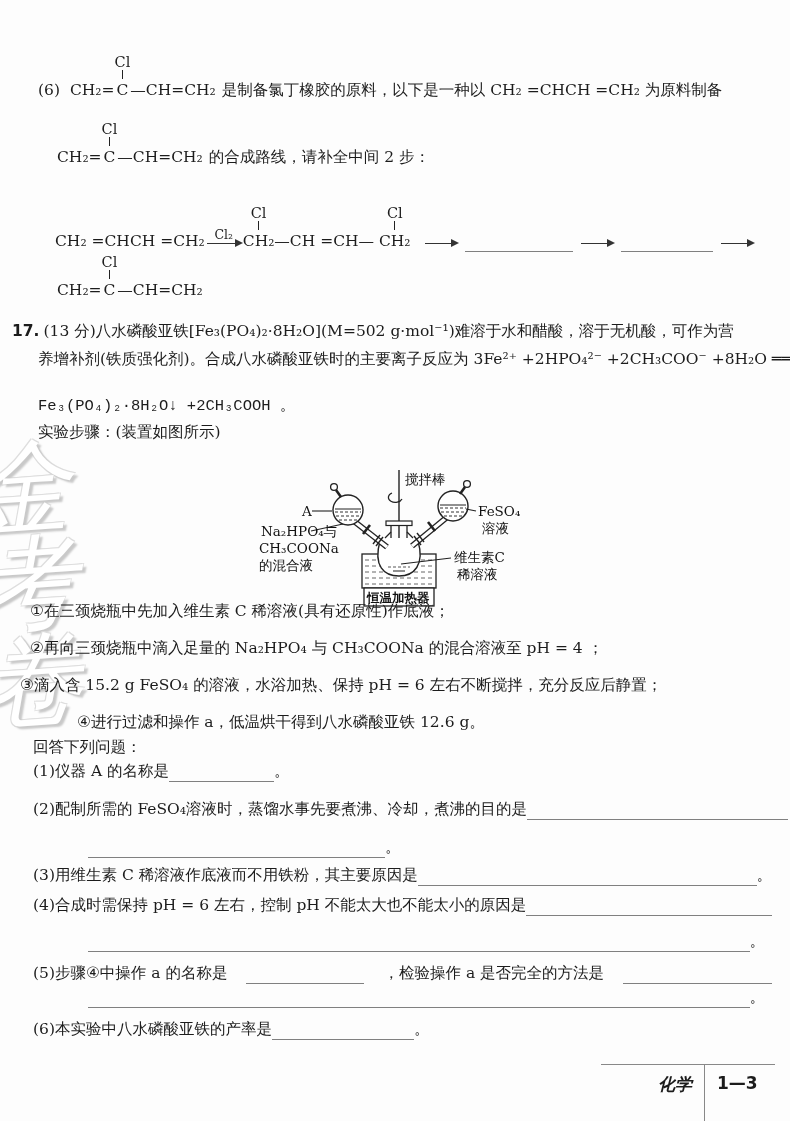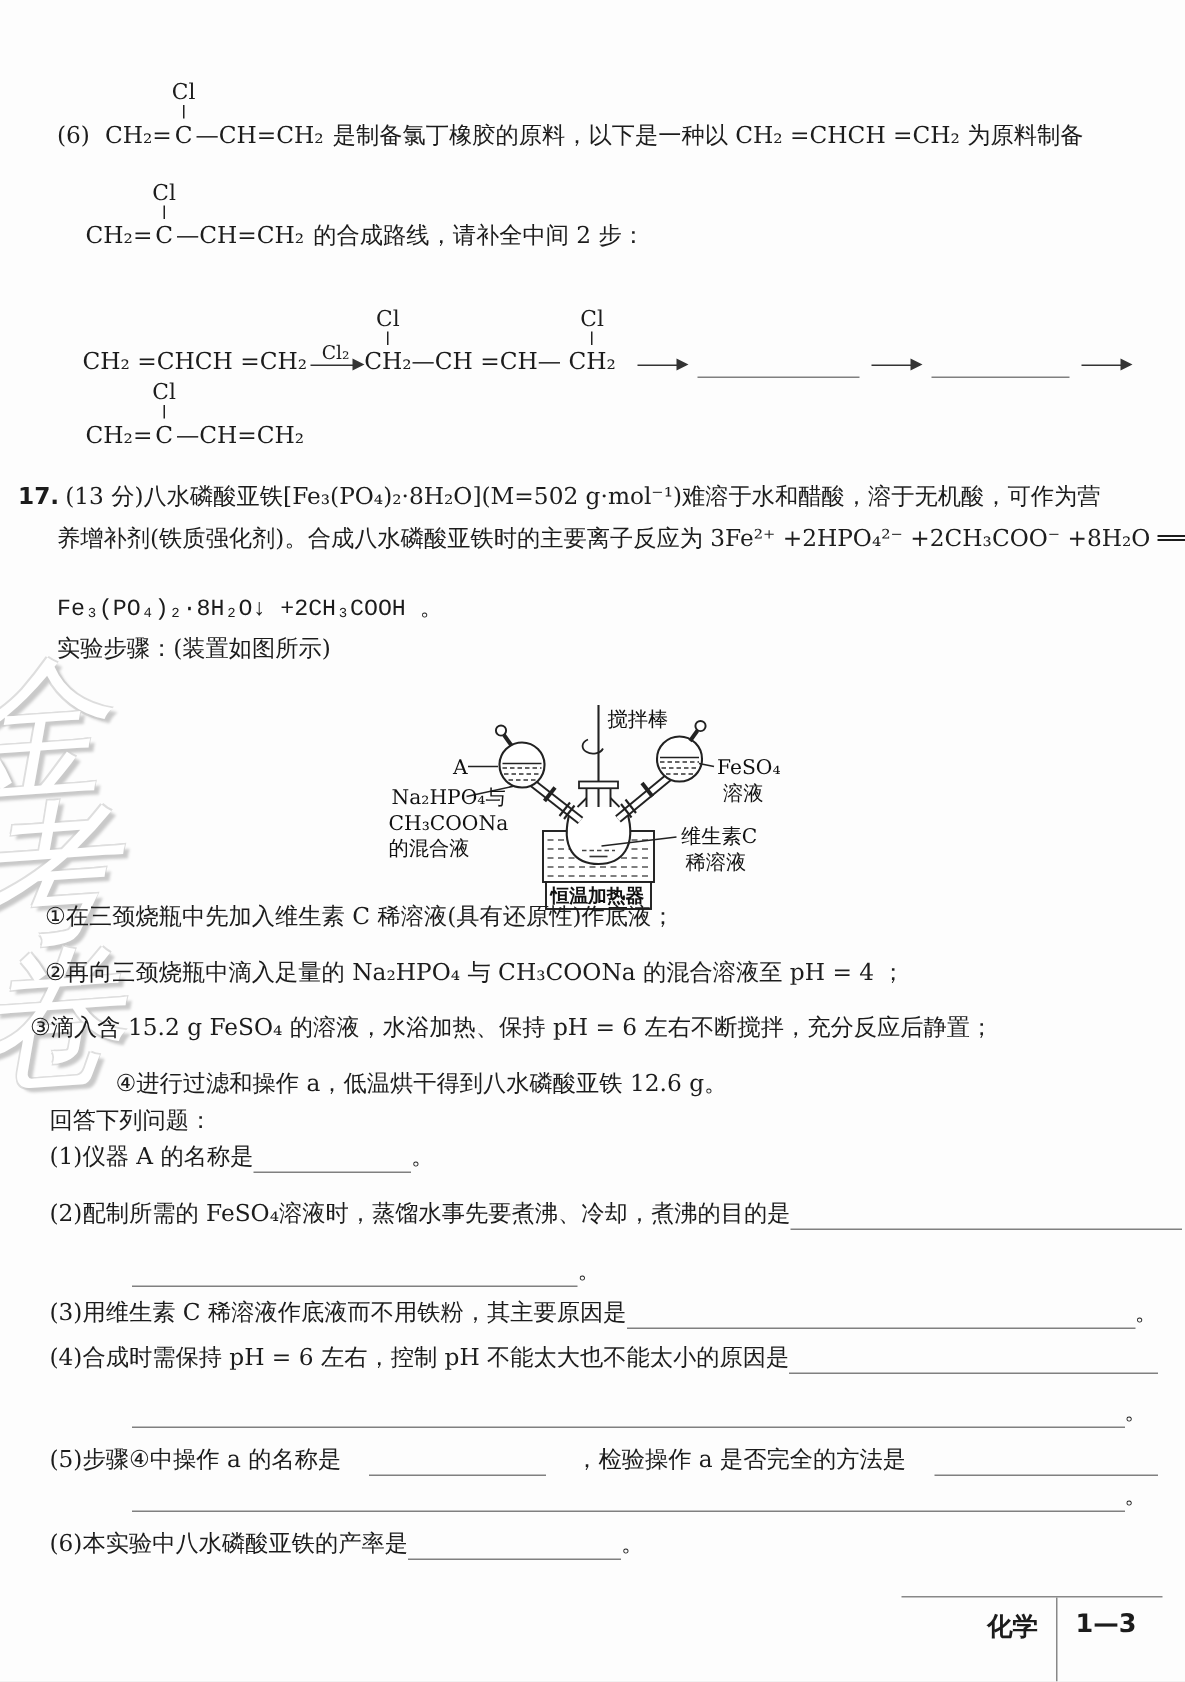--- a/index.html
+++ b/index.html
@@ -34,21 +34,21 @@
     transform:rotate(-4deg);}
   .content{position:relative;z-index:1;}
   
   .figure{position:absolute;left:245px;top:446px;width:300px;height:152px;margin-top:22px;}
   .figure svg{display:block;}
   .figure text{font-size:13.5px;fill:#111;}
   .figure .heatertxt{font-size:12.5px;font-weight:600;}
   
   .footer{position:absolute;left:601px;top:1064px;width:174px;height:57px;border-top:1px solid #888;
     display:flex;font-family:"DejaVu Sans","Liberation Sans",sans-serif;font-weight:bold;font-size:17px;}
-  .footer .subject{flex:1;text-align:right;padding:8px 12px 0 0;}
+  .footer .subject{flex:1;text-align:right;padding:8px 12px 0 0;font-style:italic;}
   .footer .pagenum{border-left:1px solid #888;padding:8px 0 0 12px;width:58px;}
 </style>
 </head>
 <body>
 
 <div class="page">
 
   <div class="watermark">
     <span>金</span>
     <span>考</span>

